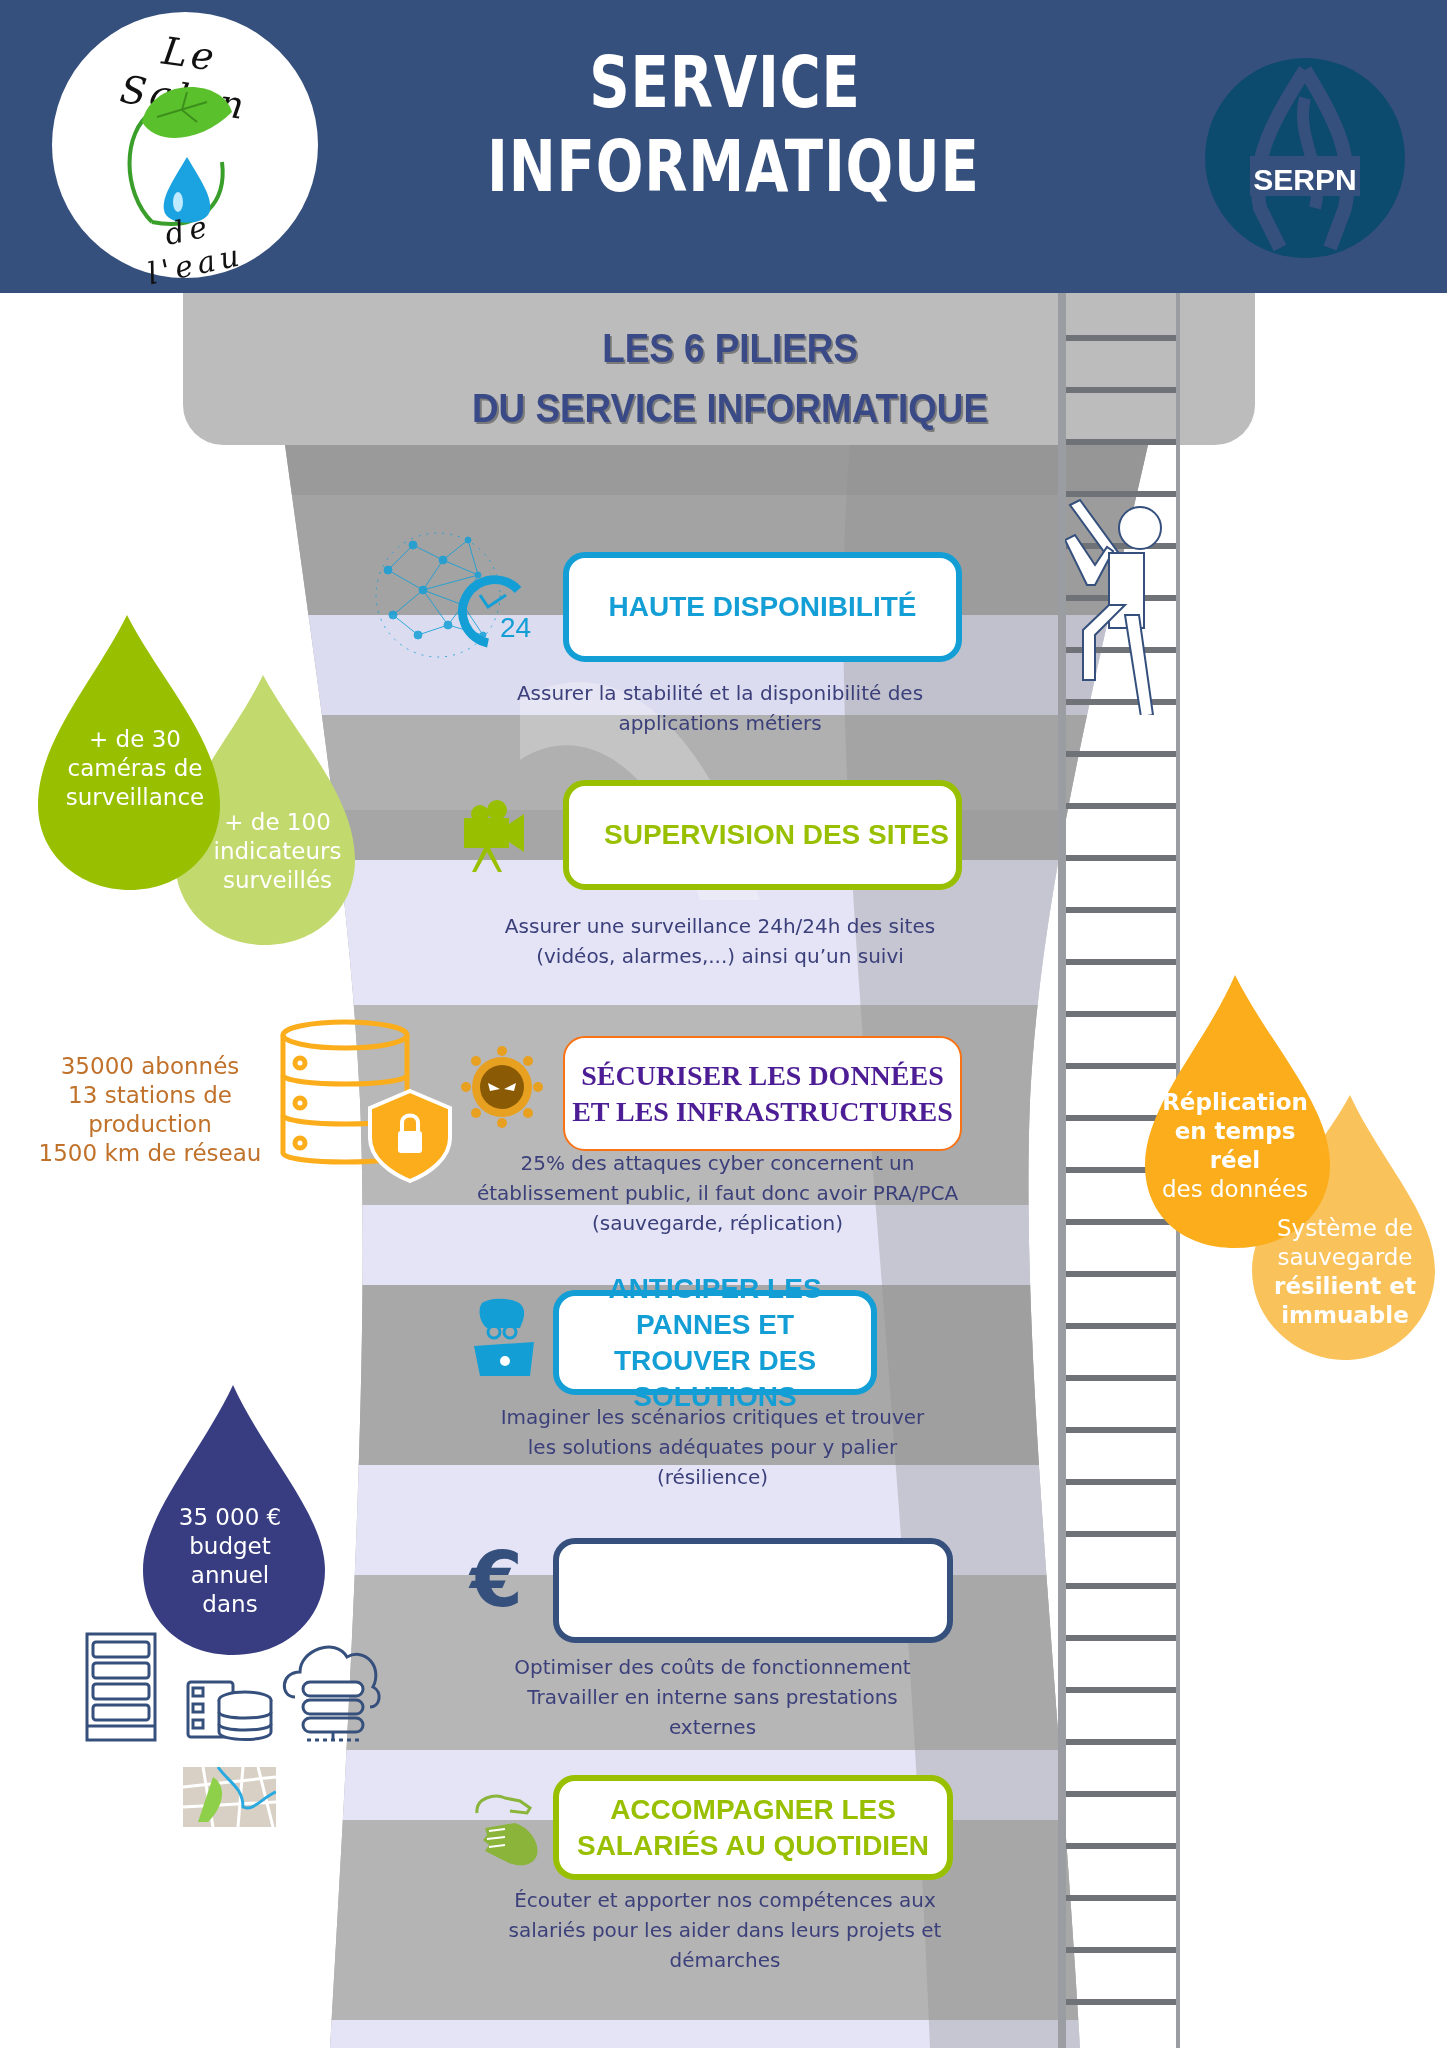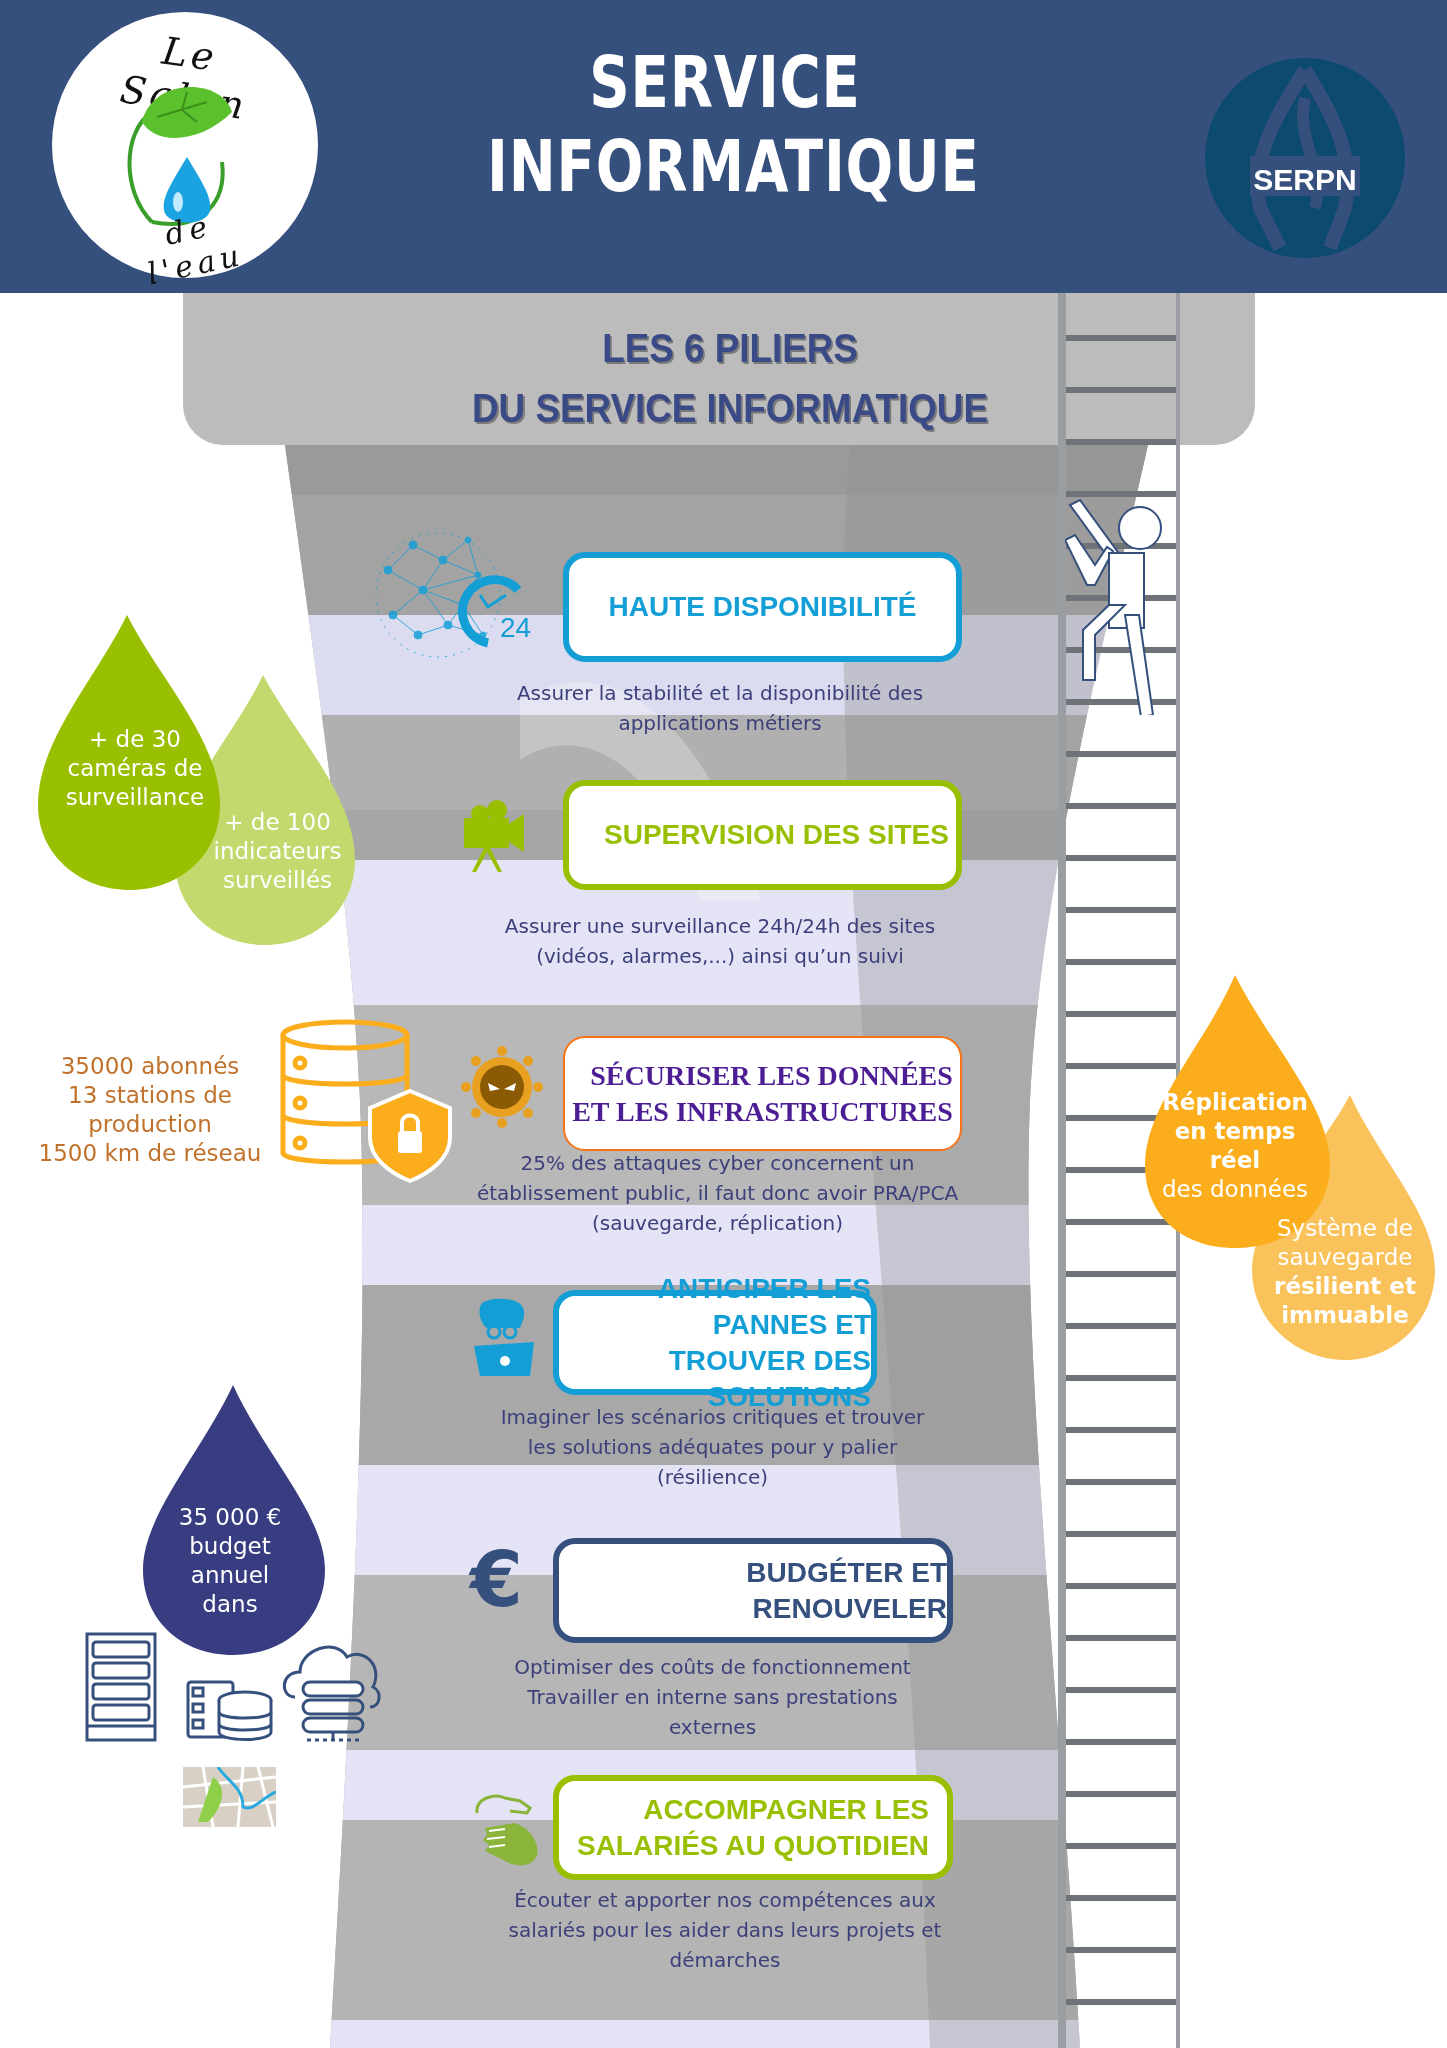--- a/index.html
+++ b/index.html
@@ -13,21 +13,21 @@
   .logo-left .arc-text-bot { left:70px; top:200px; width:140px; text-align:center; font-family:"DejaVu Serif", serif; font-style:italic; font-size:30px; color:#111; letter-spacing:5px; transform:rotate(-12deg); }
   .title-wrap { left:420px; top:40px; width:610px; text-align:center; }
   .title-line { display:block; color:#fff; font-family:"DejaVu Sans", sans-serif; font-weight:bold; font-size:72px; line-height:84px; letter-spacing:1px; transform:scaleX(0.78); }
   .logo-right { left:1205px; top:58px; width:200px; height:200px; border-radius:50%; background:#0c4a6e; }
   .serpn-text { left:0; top:105px; width:200px; text-align:center; color:#fff; font-weight:bold; font-size:30px; font-family:"Liberation Sans", sans-serif; }
 
   
   .tower-top { left:183px; top:293px; width:1072px; height:152px; background:#bcbcbc; border-radius:0 0 40px 40px; }
   .tower-sub-title { left:330px; top:318px; width:800px; text-align:center; color:#3a4a87; font-weight:bold; font-size:40px; line-height:60px; text-shadow:2px 2px 0 #7a7a7a; transform:scaleX(0.92); }
 
-  .pill-box { background:#fff; border-radius:22px; display:flex; align-items:center; justify-content:center; text-align:right; font-weight:bold; font-size:28px; line-height:36px; box-sizing:border-box; }
+  .pill-box { background:#fff; border-radius:22px; display:flex; align-items:center; justify-content:center; text-align:center; font-weight:bold; font-size:28px; line-height:36px; box-sizing:border-box; }
   .desc { text-align:center; color:#3b3f7a; font-size:20px; line-height:30px; font-family:"DejaVu Sans", sans-serif; }
   .drop-text { position:absolute; text-align:center; color:#fff; font-family:"DejaVu Sans", sans-serif; font-size:23px; line-height:29px; }
   .stats-left { color:#c0712a; font-size:23px; line-height:29px; text-align:center; font-family:"DejaVu Sans", sans-serif; }
 </style>
 </head>
 <body>
 
 <div class="abs header"></div>
 
 <div class="abs logo-left">
@@ -329,21 +329,20 @@
 </div>
 <div class="abs desc" style="left:450px;top:1402px;width:525px;">
   <div>Imaginer les scénarios critiques et trouver</div>
   <div>les solutions adéquates pour y palier</div>
   <div>(résilience)</div>
 </div>
 
 <div class="abs" style="left:470px;top:1535px;width:70px;font-size:76px;font-weight:bold;color:#36507d;font-family:'DejaVu Sans',sans-serif;">€</div>
 <div class="abs pill-box" style="left:553px;top:1538px;width:400px;height:105px;border:6px solid #36507d;color:#36507d;">
   <span>
-    <span style="display:block">BUDGÉTER ET RENOUVELER</span>
   </span>
 </div>
 <div class="abs desc" style="left:450px;top:1652px;width:525px;">
   <div>Optimiser des coûts de fonctionnement</div>
   <div>Travailler en interne sans prestations</div>
   <div>externes</div>
 </div>
 
 <svg class="abs" style="left:475px;top:1793px" width="70" height="75" viewBox="0 0 70 75">
   <path d="M2 20 C 0 5, 20 0, 30 5 L 45 8 L 55 15 L 52 20 L 35 18" stroke="#8ab43a" stroke-width="3" fill="none"></path>

